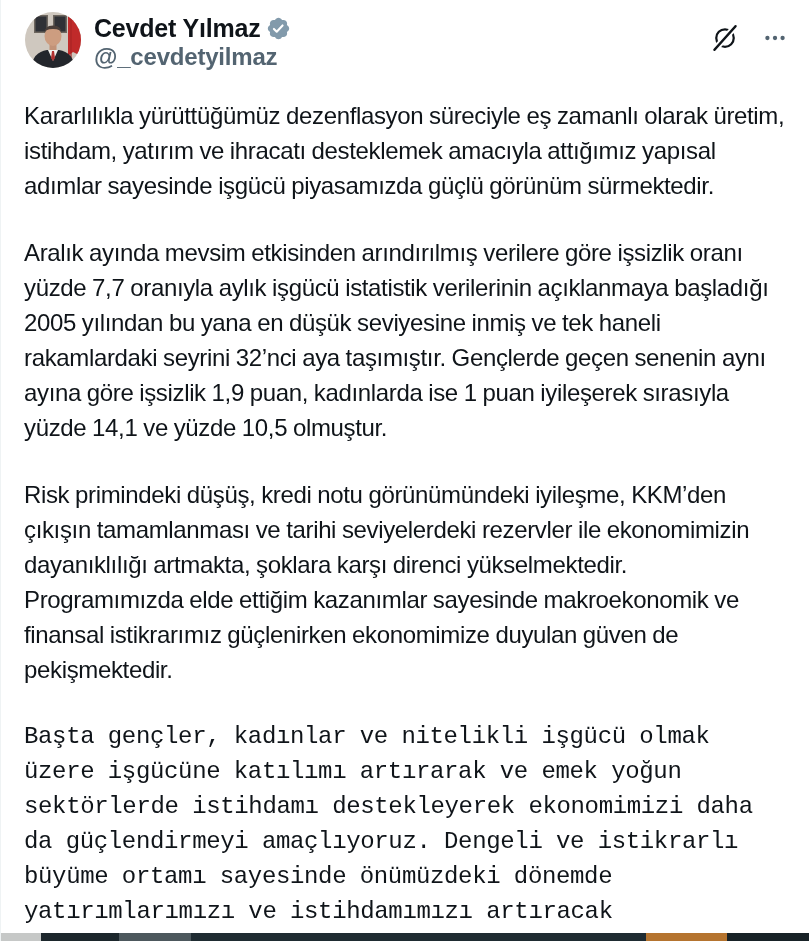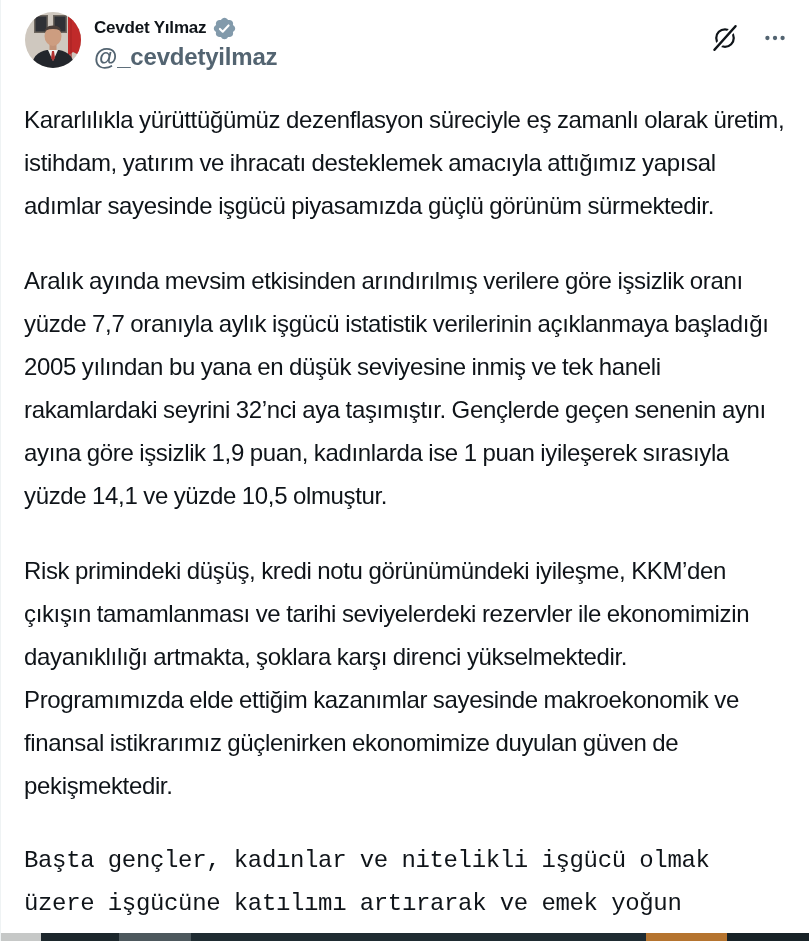--- a/index.html
+++ b/index.html
@@ -32,21 +32,21 @@
   .author-info{
     margin-left:13px;
     flex:1 1 auto;
     min-width:0;
     padding-top:2px;
   }
   .name-row{
     display:flex;align-items:center;gap:6px;
   }
   .author-name{
-    font-size:17px;font-weight:700;color:var(--body-text);
+    font-size:25px;font-weight:700;color:var(--body-text);
     letter-spacing:-0.2px;line-height:28px;cursor:pointer;
   }
   .verified-badge{width:25px;height:25px;flex:0 0 25px;cursor:pointer;}
   .author-handle{
     font-size:24px;color:var(--handle-text);
     line-height:30px;letter-spacing:-0.2px;cursor:pointer;font-weight:bold;
   }
   .header-actions{
     display:flex;align-items:center;gap:14px;
     padding-top:8px;
@@ -55,21 +55,21 @@
     background:none;border:none;cursor:pointer;
     width:36px;height:36px;display:flex;align-items:center;justify-content:center;
     border-radius:50%;
   }
   .post-text{
     padding:0 23px;
     margin-top:26px;
   }
   .post-text p{
     font-size:24px;
-    line-height:43px;
+    line-height:35px;
     letter-spacing:-0.35px;
     color:var(--body-text);
     margin-bottom:32px;
     word-spacing:-0.5px;
   }
   .post-text p:last-child{margin-bottom:16px;font-family:Liberation Mono, monospace;}
   .media-strip{
     position:absolute;
     left:0;right:0;bottom:0;
     height:8px;

